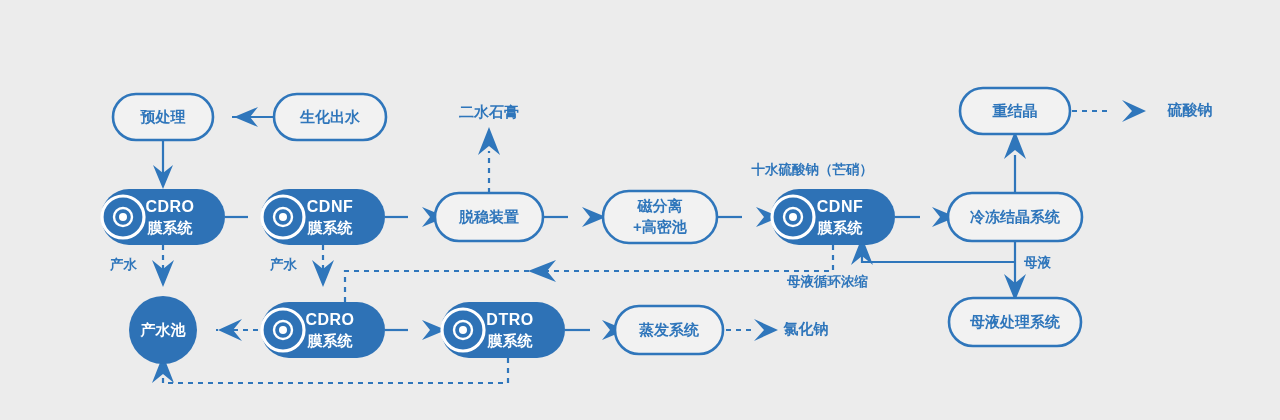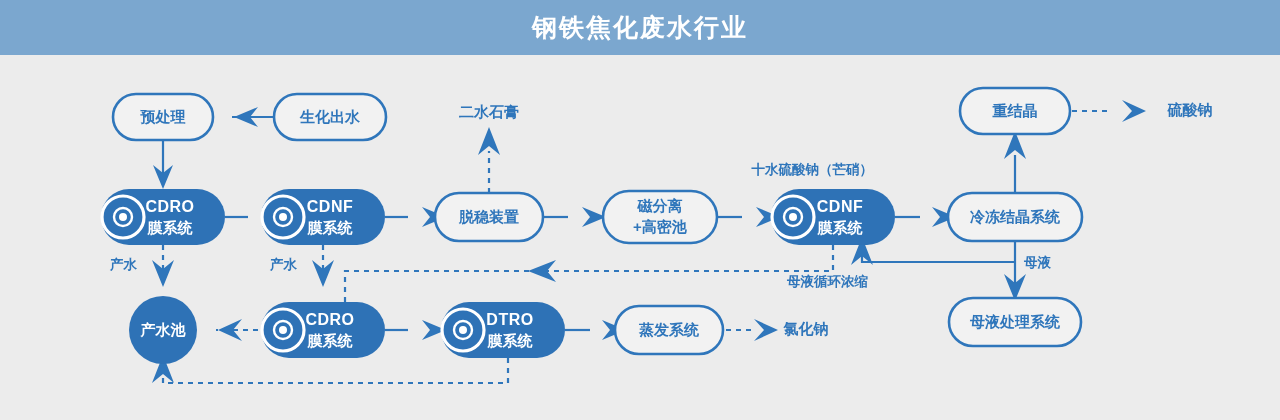--- a/index.html
+++ b/index.html
@@ -123,23 +123,20 @@
   }
   .icon-dot-inner {
     fill: #ffffff;
   }
 </style>
 </head>
 <body>
 
 <div id="app">
 
-  <div id="title-bar">
-    <div id="title-text">钢铁焦化废水行业</div>
-  </div>
 
   <div id="canvas-area">
     <svg id="flow" viewBox="0 0 1280 365">
 
       <g>
         <path class="link-solid" d="M 274 62 L 232 62"></path>
         <path class="arrow-head" d="M 234 62 L 258 52 L 250 62 L 258 72 Z"></path>
       </g>
 
       <g>

